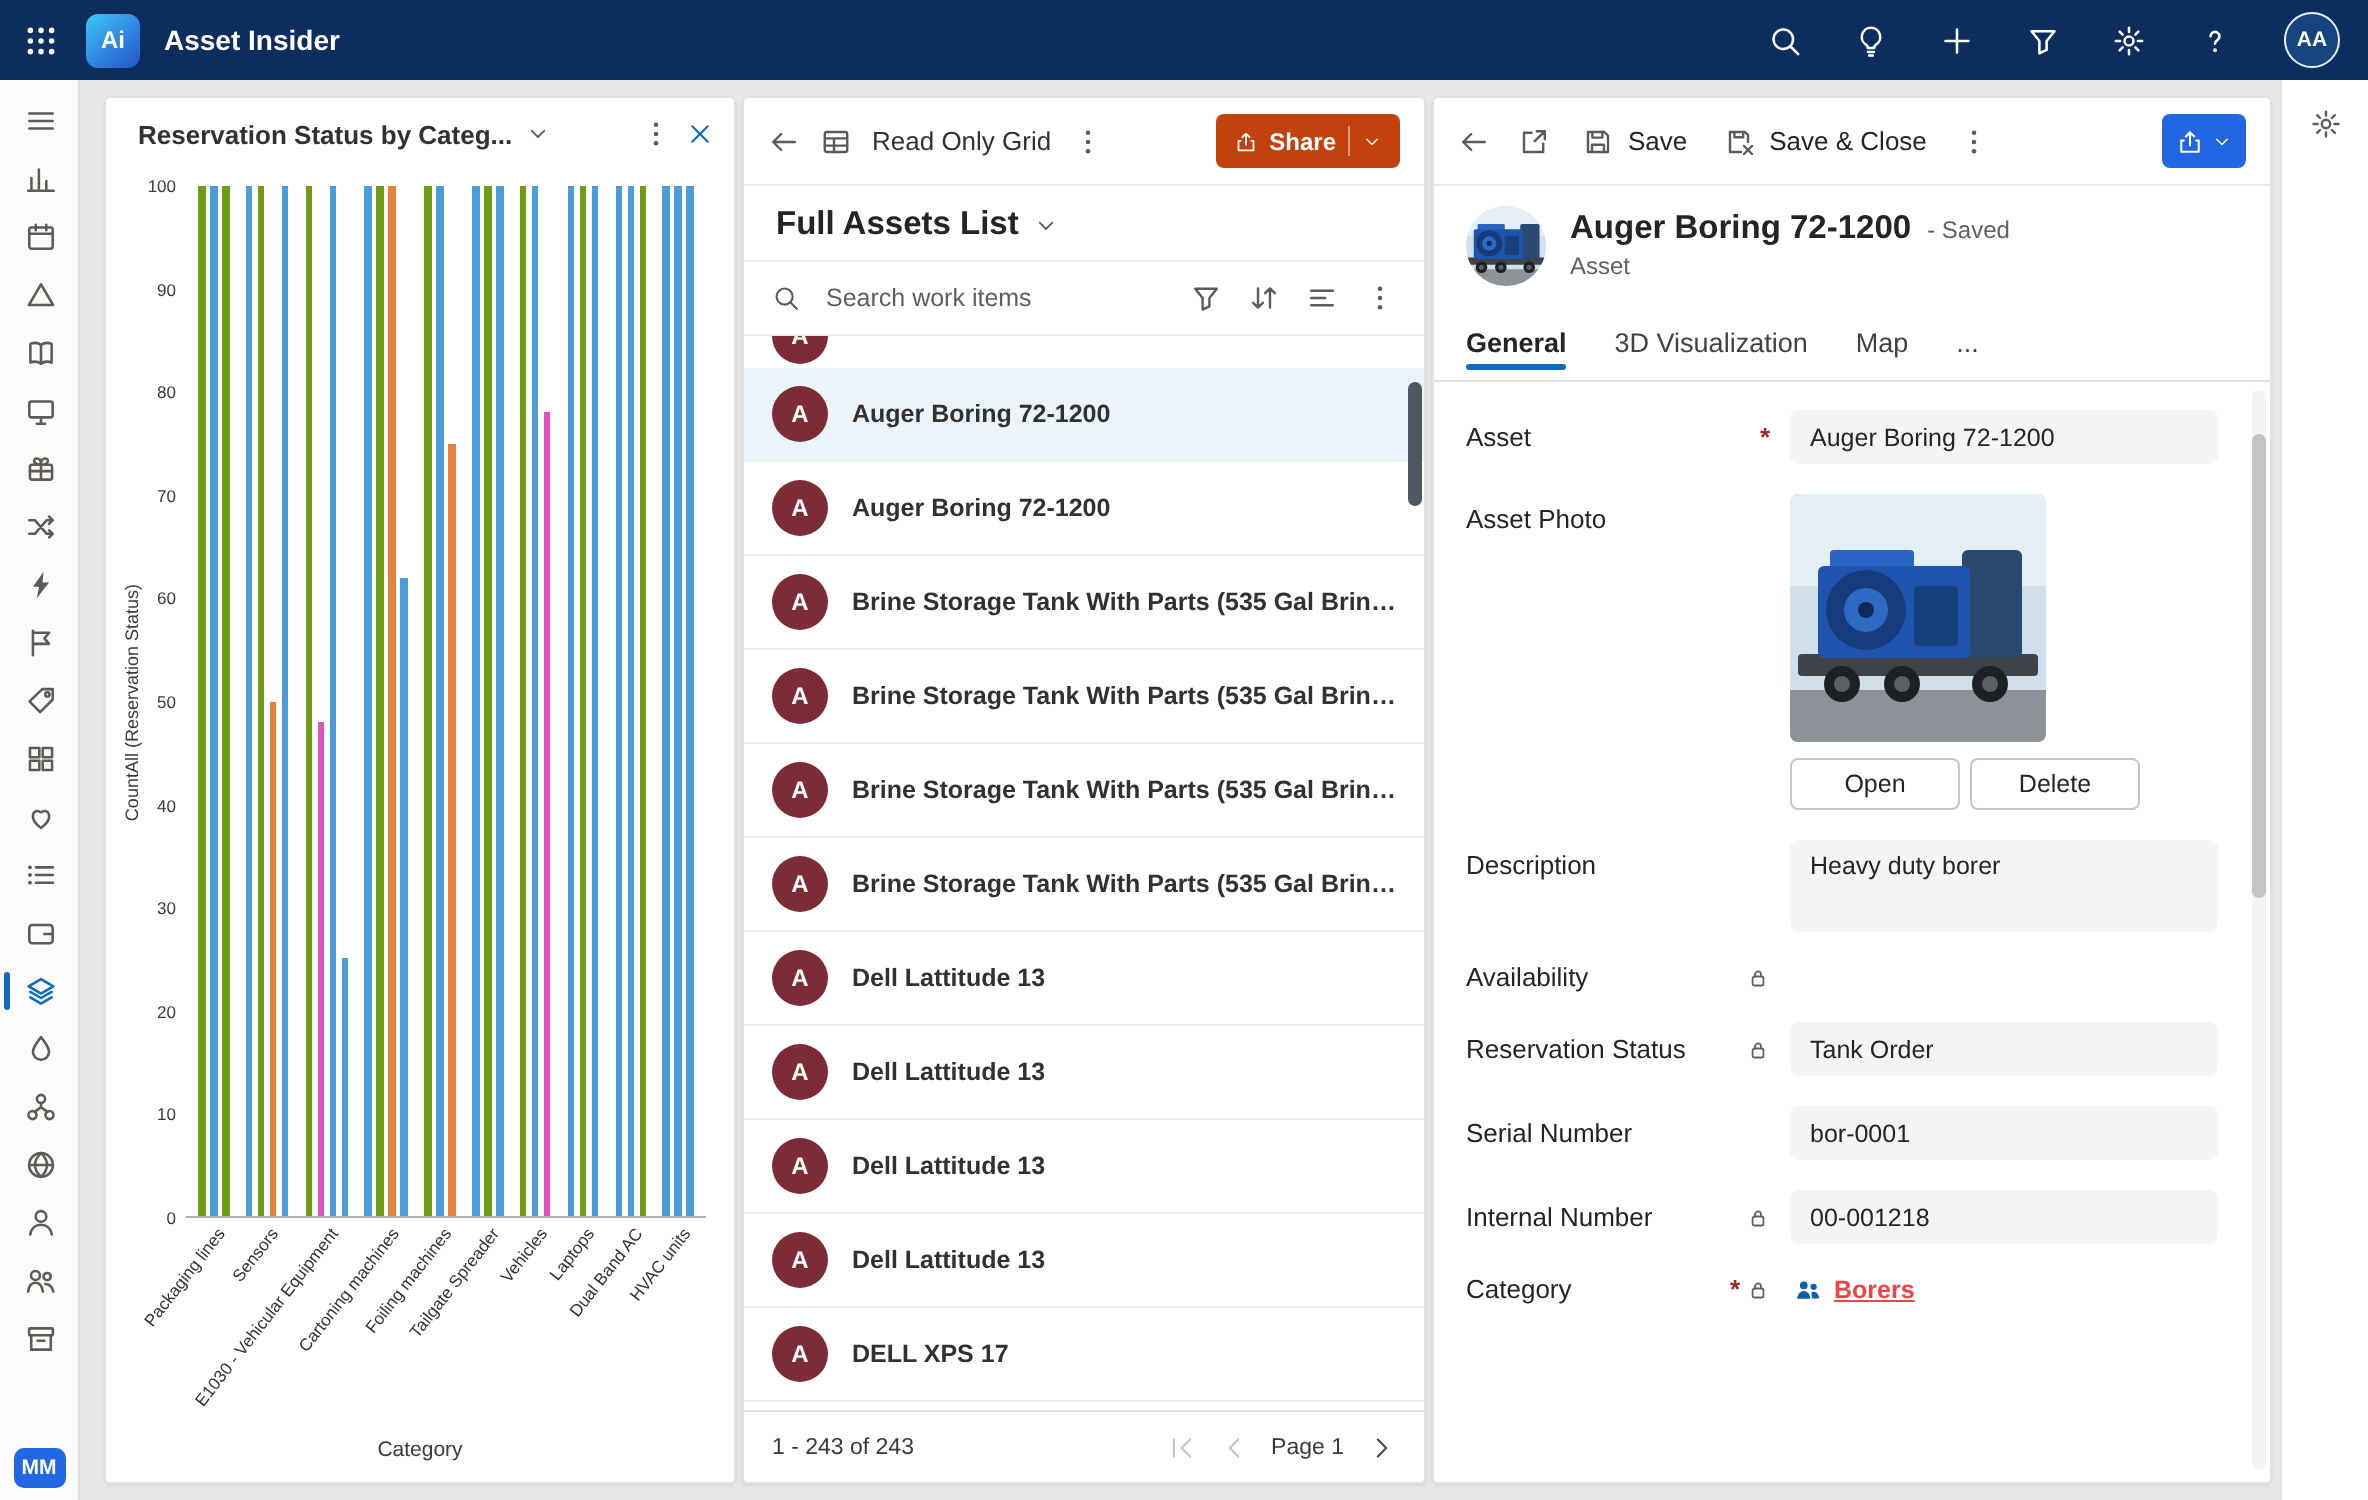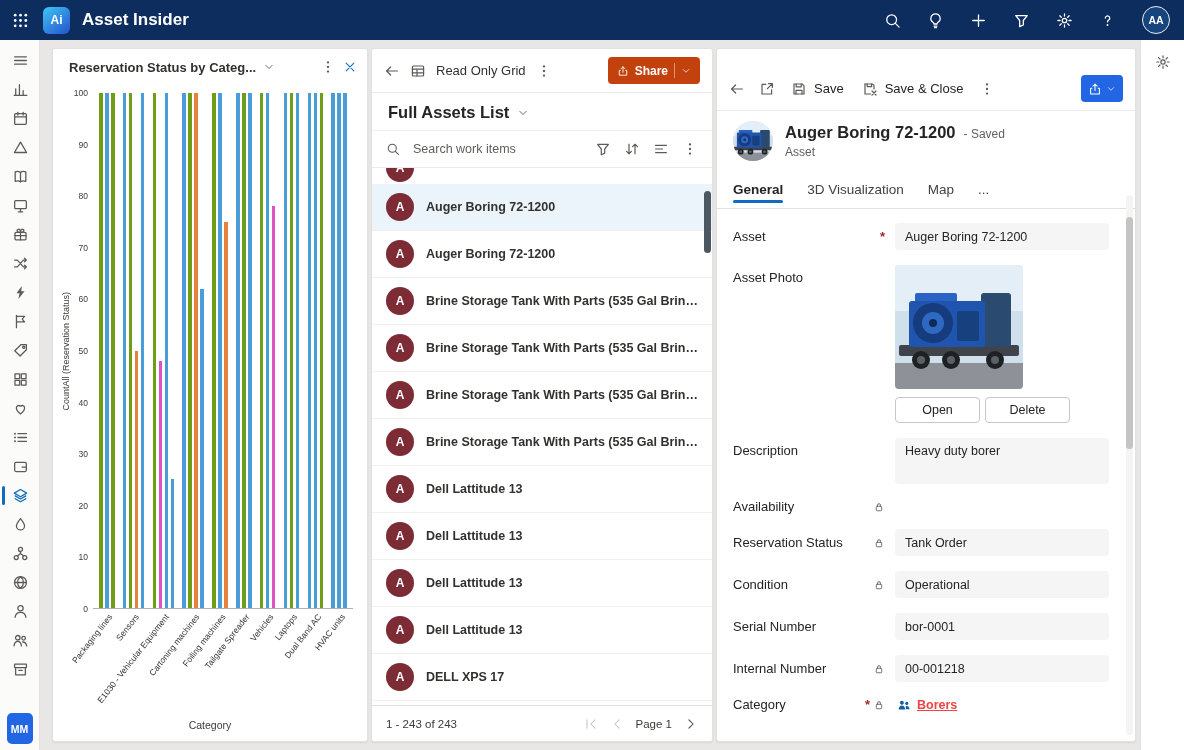--- a/index.html
+++ b/index.html
@@ -13,42 +13,42 @@
   .wic { color:#fff; }
 
   
   .topbar { height:40px; background:#0c2d5e; display:flex; align-items:center;
     color:#fff; padding:0 14px 0 12px; flex:none; }
   .topic { color:#fff; width:17px; height:17px; }
   .logo { width:27px; height:27px; border-radius:6px; margin-left:14px;
     background:linear-gradient(140deg,#3cc8f4 0%,#2f7fe0 60%,#2355c4 100%);
     display:flex; align-items:center; justify-content:center;
     font-weight:700; font-size:12px; color:#fff; }
-  .app-title { margin-left:12px; font-size:17px; font-weight:600; }
+  .app-title { margin-left:12px; font-size:14px; font-weight:600; }
   .top-right { margin-left:auto; display:flex; align-items:center; gap:26px; }
   .avatar-top { width:28px; height:28px; border-radius:50%; background:#16457e;
     border:1.5px solid #e8eef5; display:flex; align-items:center; justify-content:center;
     font-size:10.5px; font-weight:700; cursor:pointer; }
 
   
   .main { flex:1; display:flex; min-height:0; background:#e8e7e6; }
   .card { background:#fff; border:1px solid #e1e1e1; box-shadow:0 1px 2px rgba(0,0,0,.07);
     border-radius:3px; display:flex; flex-direction:column; position:relative; overflow:hidden; }
 
   
   .siderail { width:40px; background:#fbfbfa; border-right:1px solid #e4e2e0;
     display:flex; flex-direction:column; align-items:center; padding-top:6px; flex:none; }
   .rail-items { display:flex; flex-direction:column; width:100%; }
   .side-item { width:40px; height:29px; display:flex; align-items:center; justify-content:center;
     color:#5d5a58; position:relative; cursor:pointer; }
   .side-item svg { width:17px; height:17px; }
   .side-item.active { color:#0f6cbd; }
   .side-item.active::before { content:""; position:absolute; left:2px; top:5px; bottom:5px;
     width:2.5px; border-radius:2px; background:#0f6cbd; }
-  .avatar-mm { margin-top:auto; margin-bottom:6px; width:26px; height:31px; border-radius:5px;
+  .avatar-mm { margin-top:auto; margin-bottom:6px; width:26px; height:20px; border-radius:5px;
     background:#2266e3; color:#fff; font-size:10.5px; font-weight:700;
     display:flex; align-items:center; justify-content:center; cursor:pointer; }
 
   
   .chart-card { width:316px; margin:8px 3px 8px 12px; flex:none; }
   .chart-head { height:36px; display:flex; align-items:center; gap:7px; padding:0 10px 0 16px; flex:none; }
   .chart-title { font-size:13px; font-weight:700; color:#323130; }
   .close-blue { color:#0f6cbd; width:14px; height:14px; }
   .legend { display:flex; align-items:center; gap:10px; padding:0 8px 0 10px; height:24px; flex:none; }
   .lg-items { display:flex; align-items:center; gap:12px; overflow:hidden; flex:1; }
@@ -101,21 +101,21 @@
     border-top:1px solid #e1dfdd; flex:none; }
   .lp-range, .lp-page { font-size:11.5px; color:#3b3a39; }
   .pg { width:14px; height:14px; color:#484644; }
   .pg.dis { color:#c8c6c4; }
   .lp-scroll { position:absolute; right:1px; top:142px; width:7px; height:62px;
     border-radius:4px; background:#4d5761; cursor:grab; }
 
   
   .form-panel { width:420px; margin:8px 4px 8px 3px; flex:none; }
   .fp-toolbar { height:44px; display:flex; align-items:center; gap:14px; padding:0 12px;
-    border-bottom:1px solid #edebe9; flex:none;margin-top:18px; }
+    border-bottom:1px solid #edebe9; flex:none; }
   .tb-btn { display:flex; align-items:center; gap:7px; background:none; border:none;
     font-family:inherit; font-size:13px; color:#242424; cursor:pointer; padding:4px 2px; }
   .share-sq { display:flex; align-items:center; gap:4px; height:27px; padding:0 7px;
     background:#2266e3; border:none; border-radius:4px; cursor:pointer; }
   .fp-rechead { display:flex; align-items:center; gap:12px; padding:10px 16px; flex:none; }
   .rec-photo { width:40px; height:40px; border-radius:50%; overflow:hidden; flex:none;
     display:block; cursor:pointer; }
   .rec-photo svg { width:100%; height:100%; display:block; }
   .rec-line1 { display:flex; align-items:baseline; gap:8px; }
   .rec-title { font-size:16.5px; font-weight:700; color:#242424; }
@@ -901,38 +901,20 @@
                   </svg>
                 </span>
               </span>
             </div>
             <div class="f-control">
               <div class="f-box">Tank Order</div>
             </div>
           </div>
           <div class="field-row">
             <div class="f-label">
-              <span class="f-label-text">Condition</span>
-              <span class="f-mark">
-                <span class="ic lock">
-                  <svg viewBox="0 0 16 16">
-                    <g fill="none" stroke="currentColor" stroke-width="1.2" stroke-linecap="round" stroke-linejoin="round">
-                      <rect x="4.4" y="7" width="7.2" height="6" rx="1.2"></rect>
-                      <path d="M6 7V5.6a2 2 0 0 1 4 0V7"></path>
-                    </g>
-                  </svg>
-                </span>
-              </span>
-            </div>
-            <div class="f-control">
-              <div class="f-box">Operational</div>
-            </div>
-          </div>
-          <div class="field-row">
-            <div class="f-label">
               <span class="f-label-text">Serial Number</span>
               <span class="f-mark"></span>
             </div>
             <div class="f-control">
               <div class="f-box">bor-0001</div>
             </div>
           </div>
           <div class="field-row">
             <div class="f-label">
               <span class="f-label-text">Internal Number</span>

